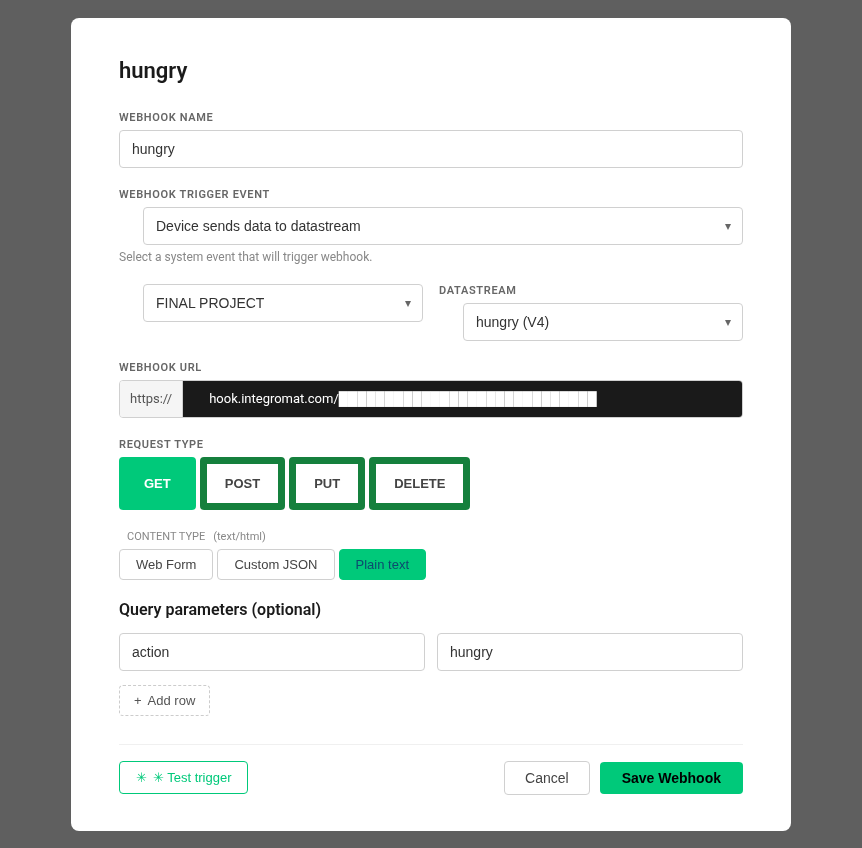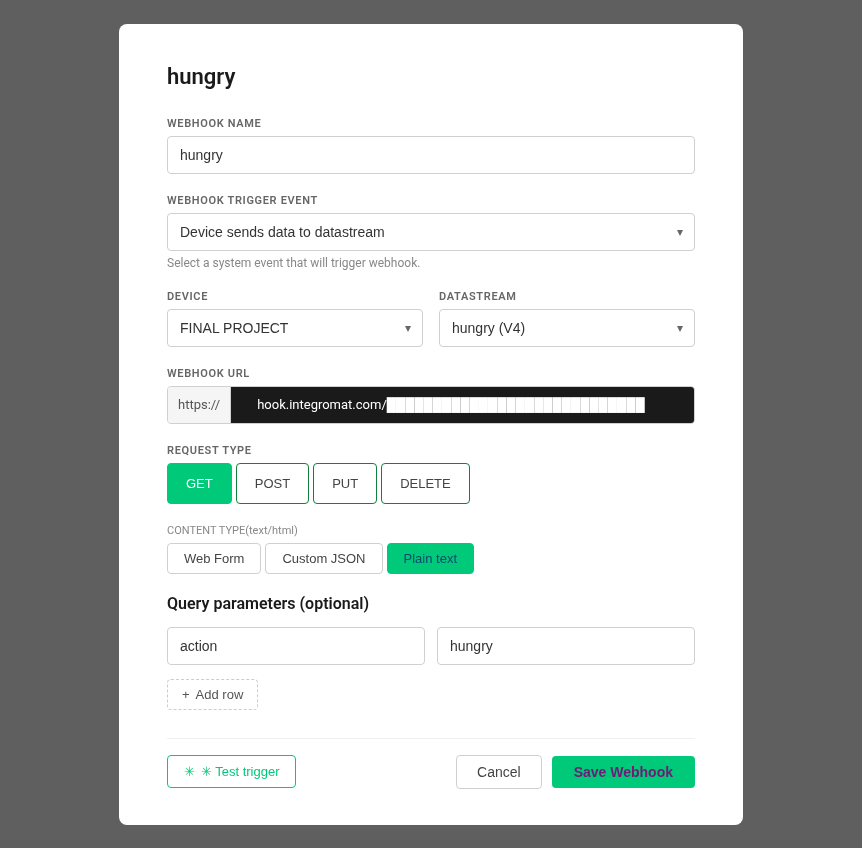--- a/index.html
+++ b/index.html
@@ -20,21 +20,21 @@
       top: 0; left: 0;
       width: 100%; height: 100%;
       background: rgba(0,0,0,0.4);
     }
 
     
     .modal {
       position: relative;
       background: #fff;
       border-radius: 8px;
-      width: 624px;
+      width: 720px;
       max-height: 820px;
       overflow-y: auto;
       padding: 40px 48px 36px 48px;
       z-index: 10;
     }
 
     .modal-title {
       font-size: 22px;
       font-weight: 600;
       color: #1a1a1a;
@@ -48,40 +48,41 @@
       color: #666;
       text-transform: uppercase;
       margin-bottom: 6px;
     }
 
     .field-label span {
       font-weight: 400;
       text-transform: none;
       letter-spacing: 0;
       color: #888;
-      margin-left: 0;
+      margin-left: 8px;
     }
 
     .field-group {
       margin-bottom: 20px;
     }
 
     input[type="text"] {
       width: 100%;
       height: 38px;
       border: 1px solid #d0d0d0;
       border-radius: 4px;
       padding: 0 12px;
       font-size: 14px;
       color: #333;
       outline: none;
     }
 
     .select-wrapper {
       position: relative;
+      margin-left: 24px;
     }
     .select-wrapper select {
       width: 100%;
       height: 38px;
       border: 1px solid #d0d0d0;
       border-radius: 4px;
       padding: 0 36px 0 12px;
       font-size: 14px;
       color: #333;
       background: #fff;
@@ -151,24 +152,24 @@
       font-size: 13px;
     }
 
     
     .btn-group {
       display: flex;
       gap: 4px;
     }
     .btn-type {
       padding: 12px 18px;
-      border: 1px solid #15803d;
-      border-radius: 4px;
-      font-size: 13px;
-      font-weight: 400;
+      border: 7px solid #15803d;
+      border-radius: 4px;
+      font-size: 13px;
+      font-weight: 700;
       cursor: pointer;
       background: #fff;
       color: #444;
     }
     .btn-type.active {
       background: #00c97a;
       border-color: #00c97a;
       color: #fff;
     }
 
@@ -262,21 +263,21 @@
       cursor: pointer;
       background: #fff;
     }
 
     .btn-save {
       padding: 8px 22px;
       border: none;
       border-radius: 4px;
       font-size: 14px;
       font-weight: 600;
-      color: #701a75;
+      color: #000000;
       background: #00c97a;
       cursor: pointer;
     }
 
     
     .modal::-webkit-scrollbar { width: 6px; }
     .modal::-webkit-scrollbar-track { background: #f1f1f1; }
     .modal::-webkit-scrollbar-thumb { background: #ccc; border-radius: 3px; }
   </style>
 </head>
@@ -298,21 +299,20 @@
       <select>
         <option>Device sends data to datastream</option>
       </select>
       <span class="select-chevron">▾</span>
     </div>
     <div class="hint-text">Select a system event that will trigger webhook.</div>
   </div>
 
   <div class="device-datastream-row">
     <div class="field-col">
-      <div class="field-label">DEVICE</div>
       <div class="select-wrapper">
         <select>
           <option>FINAL PROJECT</option>
         </select>
         <span class="select-chevron">▾</span>
       </div>
     </div>
     <div class="field-col">
       <div class="field-label">DATASTREAM</div>
       <div class="select-wrapper">

